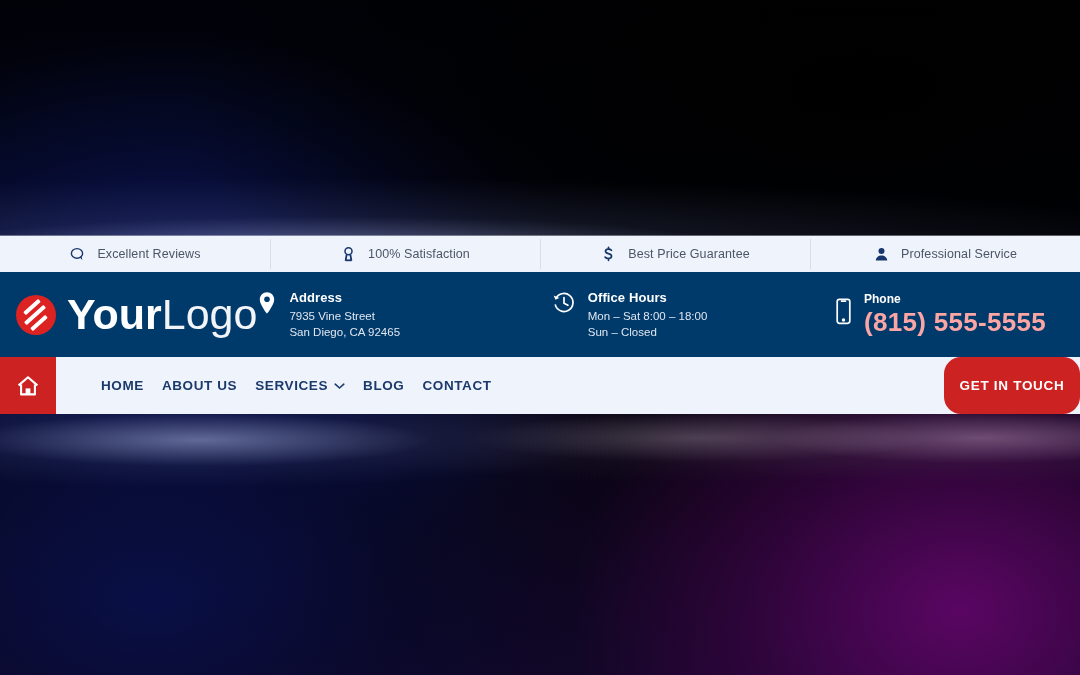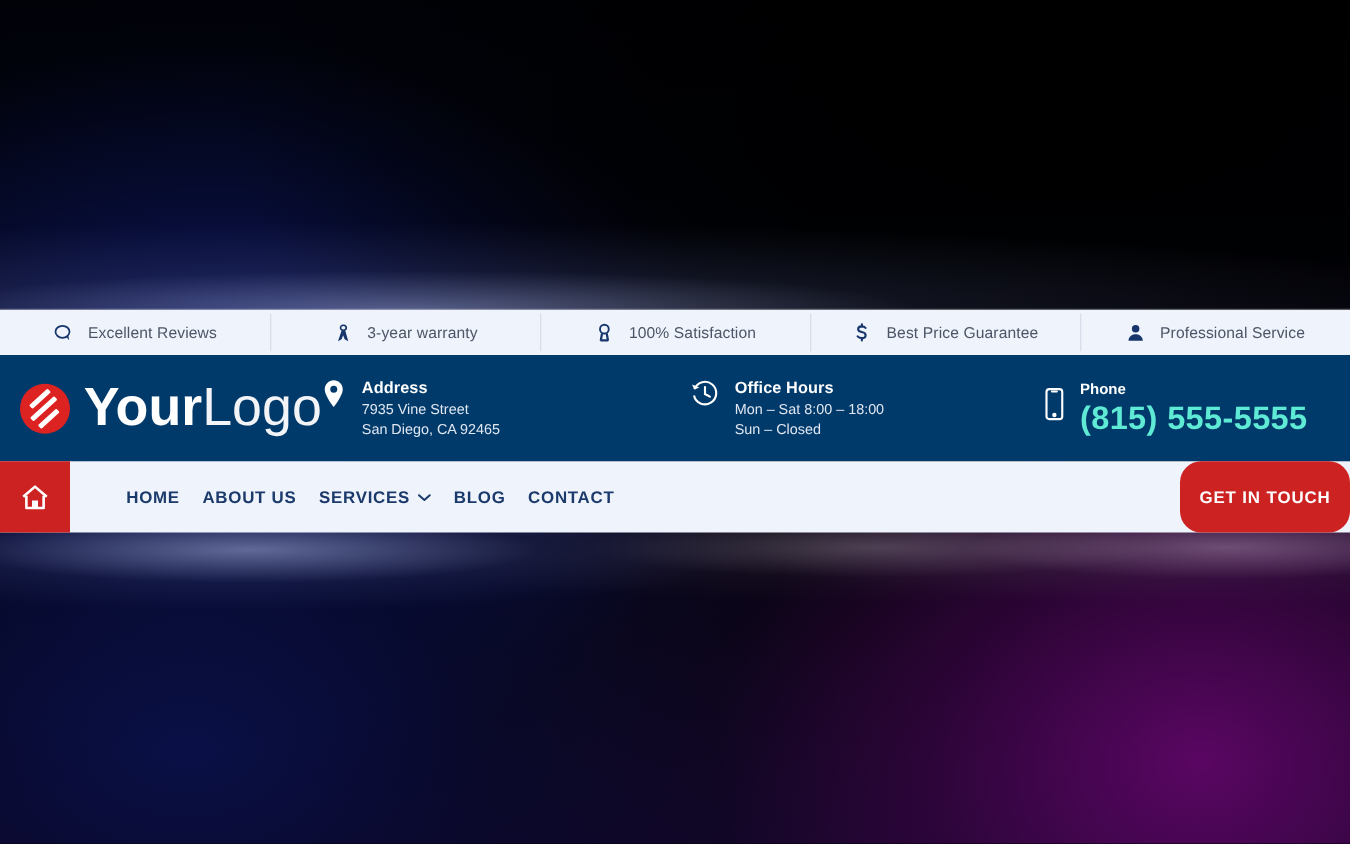--- a/index.html
+++ b/index.html
@@ -49,21 +49,21 @@
   }
   .bg-halo-bottom {
     background:
       radial-gradient(ellipse 420px 48px at 200px 440px, rgba(150,162,208,0.62) 0%, rgba(60,70,120,0.2) 55%, rgba(0,0,0,0) 100%),
       radial-gradient(ellipse 420px 44px at 700px 438px, rgba(150,140,150,0.42) 0%, rgba(60,50,60,0.15) 55%, rgba(0,0,0,0) 100%),
       radial-gradient(ellipse 380px 46px at 980px 438px, rgba(186,150,190,0.52) 0%, rgba(80,45,85,0.18) 55%, rgba(0,0,0,0) 100%);
   }
 
   
   #header-stack {
-    position:absolute; left:0; top:248px; width:1080px; z-index:5;
+    position:absolute; left:0; top:236px; width:1080px; z-index:5;
   }
 
   
   #topbar {
     height:36px; background:#eef3fc;
     display:flex; align-items:stretch;
     box-shadow:0 -1px 0 rgba(255,255,255,0.35);
   }
   .topbar-item {
     flex:1 1 0; display:flex; align-items:center; justify-content:center;
@@ -115,21 +115,21 @@
   .contact-item.ci-hours   { margin-right:28px; }
   .ci-icon { color:#ffffff; flex:0 0 auto; padding-top:2px; }
   .ci-icon svg { display:block; }
   .ci-body { line-height:1.33; }
   .ci-title {
     font-size:13px; font-weight:bold; color:#ffffff;
     margin-bottom:3px; letter-spacing:0.1px; white-space:nowrap;
   }
   .ci-line { font-size:11.5px; color:#dfe6f0; white-space:nowrap; }
   .ci-phone {
-    font-size:26px; font-weight:bold; color:#5eead4;
+    font-size:26px; font-weight:bold; color:#fca5a5;
     letter-spacing:0.3px; line-height:1.05; white-space:nowrap;
   }
   .ci-phone-label {
     font-size:12px; font-weight:bold; color:#ffffff;
     margin-bottom:1px; white-space:nowrap;
   }
 
   
   #navbar {
     height:57px; background:#eef3fc;
@@ -180,28 +180,20 @@
       <div class="topbar-item">
         <span class="ti-icon">
           <svg width="17" height="17" viewBox="0 0 17 17" fill="none" stroke="currentColor" stroke-width="1.4">
             <ellipse cx="8" cy="7.4" rx="5.6" ry="4.8"></ellipse>
             <path d="M10.6 11.1 L13.4 14.2 L12.6 10.4" fill="currentColor" stroke="none"></path>
           </svg>
         </span>
         <span class="ti-label">Excellent Reviews</span>
       </div>
 
-      <div class="topbar-item">
-        <span class="ti-icon">
-          <svg width="17" height="17" viewBox="0 0 17 17" fill="currentColor">
-            <path d="M8.5 1.6c-1.5 0-2.7 1.1-2.7 2.5 0 1 .6 1.9 1.5 2.3L4.4 15l2.9-1.7 1.2-3.1 1.2 3.1L12.6 15 10.2 6.4c.9-.4 1.5-1.3 1.5-2.3 0-1.4-1.2-2.5-2.7-2.5h-.5zm.2 1.2c.9 0 1.6.6 1.6 1.4S9.6 5.6 8.7 5.6 7.1 5 7.1 4.2s.7-1.4 1.6-1.4z"></path>
-          </svg>
-        </span>
-        <span class="ti-label">3-year warranty</span>
-      </div>
 
       <div class="topbar-item">
         <span class="ti-icon">
           <svg width="17" height="17" viewBox="0 0 17 17" fill="none" stroke="currentColor" stroke-width="1.5">
             <circle cx="8.5" cy="5.3" r="3.5"></circle>
             <path d="M6.6 8.9 L5.6 14.6 M10.4 8.9 L11.4 14.6" stroke-width="1.8"></path>
             <path d="M5.4 14.3 H11.6" stroke-width="1.8"></path>
           </svg>
         </span>
         <span class="ti-label">100% Satisfaction</span>

